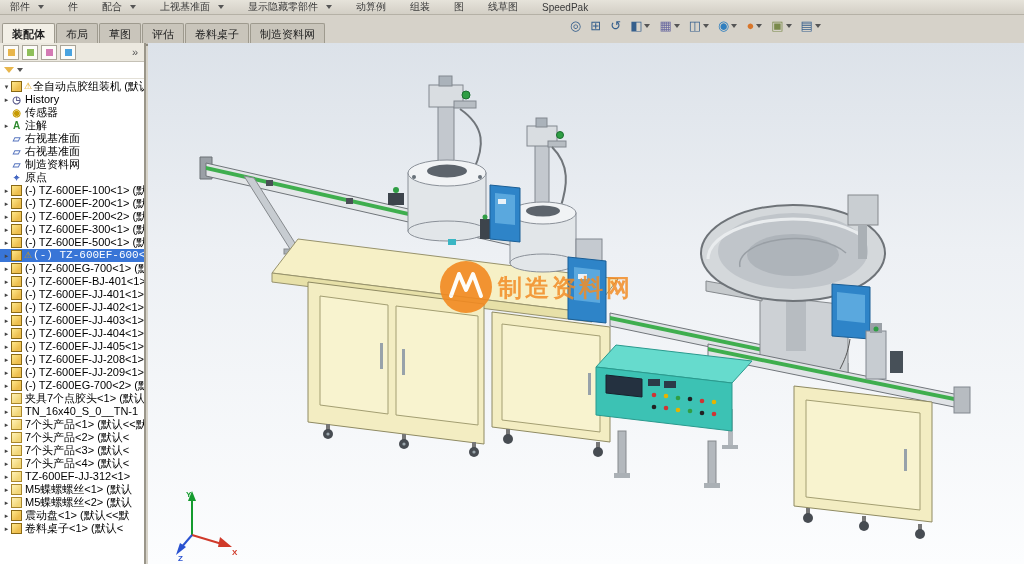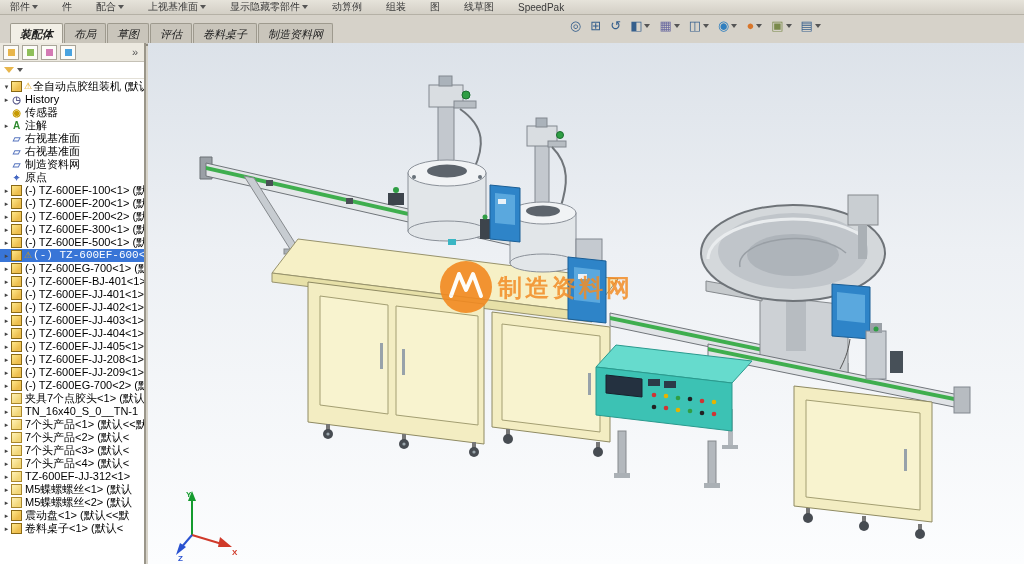--- a/index.html
+++ b/index.html
@@ -2,26 +2,26 @@
 <html><head>
 <meta charset="utf-8">
 <style>
   html,body{margin:0;padding:0;}
   body{width:1024px;height:564px;overflow:hidden;position:relative;
        font-family:"Liberation Sans",sans-serif;background:#d6d2c8;font-size:11px;}
   
   .top-strip{height:14px;background:linear-gradient(#e6e3da,#d3cfc5);
              border-bottom:1px solid #b5b1a6;display:flex;align-items:center;
              gap:24px;padding:0 10px;overflow:hidden;}
-  .tt-item{display:flex;align-items:center;gap:2px;color:#3a3a3a;font-size:10px;white-space:nowrap;}
+  .tt-item{display:flex;align-items:center;gap:8px;color:#3a3a3a;font-size:10px;white-space:nowrap;}
   .caret{width:0;height:0;border-left:3px solid transparent;border-right:3px solid transparent;
          border-top:4px solid #555;}
   
   .ribbon-row{height:29px;background:#d6d2c9;border-bottom:2px solid #8e8a7e;position:relative;}
-  .tabs{position:absolute;left:10px;bottom:0;display:flex;font-style:italic;}
+  .tabs{position:absolute;left:2px;bottom:0;display:flex;}
   .tab{padding:3px 9px 2px;font-size:11px;background:#c9c5bb;border:1px solid #9e9a8e;
        border-bottom:none;border-radius:2px 2px 0 0;margin-right:1px;color:#222;cursor:default;}
   .tab.active{background:#f2efe6;font-weight:bold;}
   .view-icons{position:absolute;left:570px;top:4px;display:flex;gap:9px;align-items:center;}
   .vicon{display:flex;align-items:center;gap:2px;font-size:13px;line-height:1;cursor:default;}
   
   .side{position:absolute;left:0;top:43px;width:146px;bottom:0;background:#ffffff;
         border-right:2px solid #9a968a;display:flex;flex-direction:column;box-sizing:border-box;}
   .panel-tabs{height:18px;background:#ece9e0;border-bottom:1px solid #c5c1b6;
               display:flex;align-items:center;padding:0 3px;}

